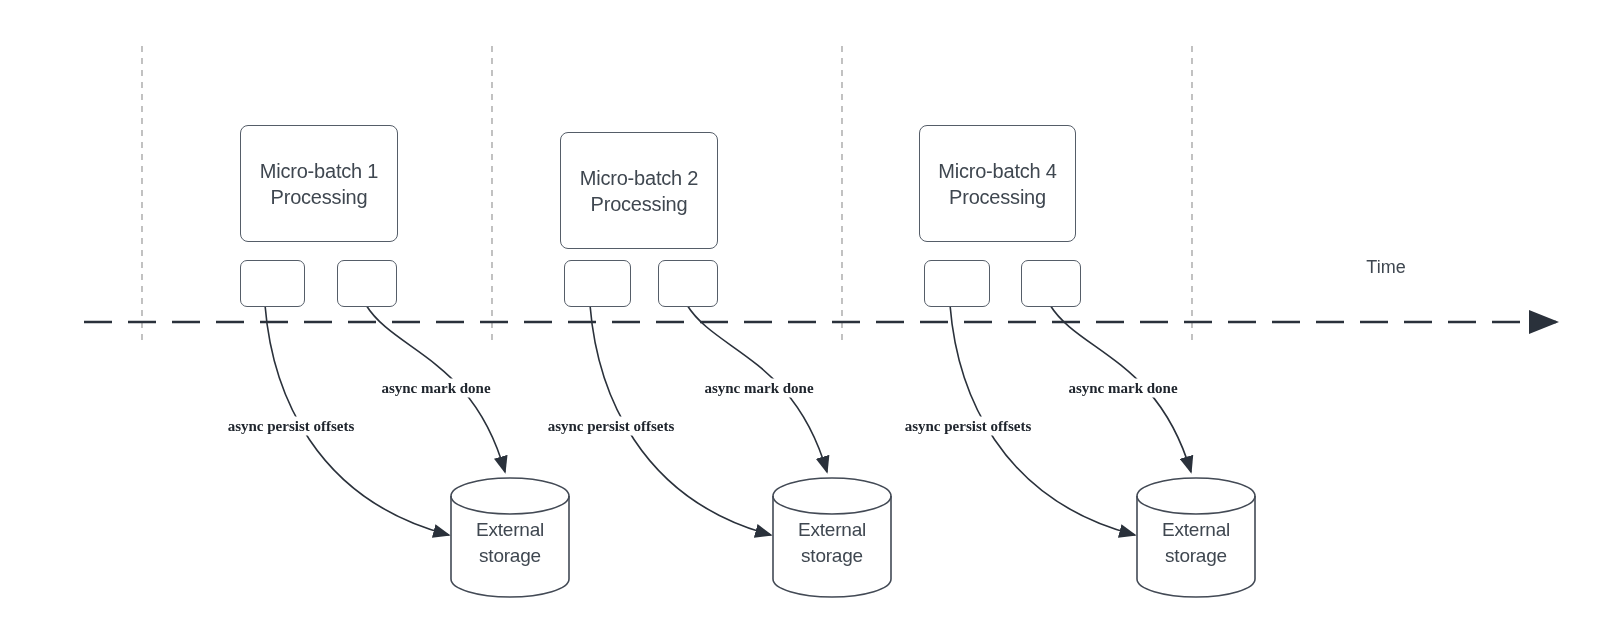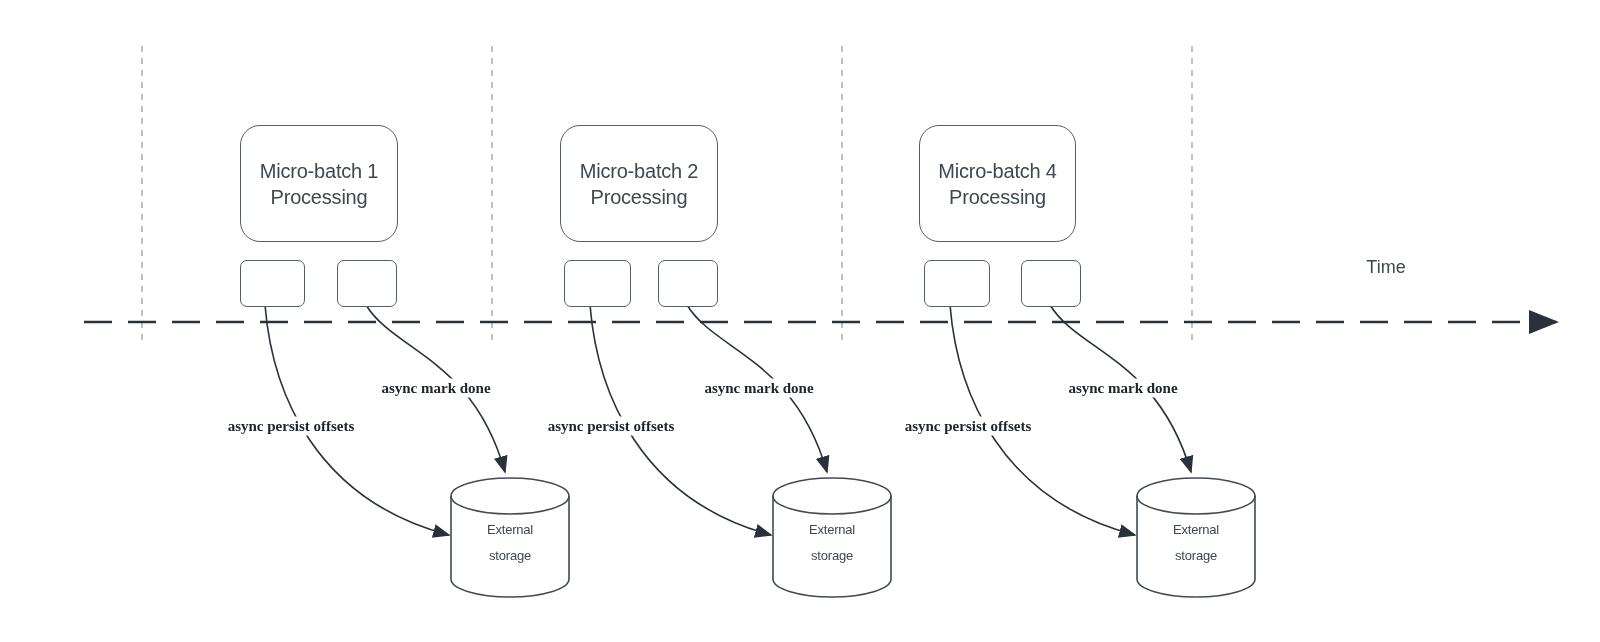--- a/index.html
+++ b/index.html
@@ -15,35 +15,35 @@
     font-family:"Liberation Sans",sans-serif;overflow:hidden;
   }
   .layer{position:absolute;left:0;top:0;}
   svg .guide{stroke:var(--dashed-guide);stroke-width:1.4;stroke-dasharray:6 6;fill:none;}
   svg .axis{stroke:var(--line);stroke-width:2.4;stroke-dasharray:28 16;fill:none;}
   svg .curve{stroke:var(--line);stroke-width:1.6;fill:none;}
   svg .cyl{stroke:#434a55;stroke-width:1.6;fill:#ffffff;}
   svg .cyl-arc{stroke:#434a55;stroke-width:1.6;fill:none;}
   svg .arrowhead{fill:var(--line);}
   .proc-box{
-    position:absolute;border:1.5px solid var(--box-border);border-radius:20px;
+    position:absolute;border:1.5px solid var(--box-border);border-radius:8px;
     background:#ffffff;display:flex;flex-direction:column;align-items:center;justify-content:center;
     color:var(--text);font-size:20px;line-height:26px;text-align:center;letter-spacing:-0.2px;
   }
   .task-box{
     position:absolute;border:1.5px solid var(--box-border);border-radius:7px;background:#ffffff;
   }
   .edge-label{
     position:absolute;transform:translate(-50%,-50%);
     font-size:15px;font-weight:bold;color:var(--label-text);
     background:#ffffff;padding:1px 4px;white-space:nowrap;font-family:Liberation Serif, serif;
   }
   .storage-label{
     position:absolute;transform:translate(-50%,0);width:118px;text-align:center;
-    color:var(--text);font-size:13px;line-height:26px;letter-spacing:-0.2px;
+    color:var(--text);font-size:19px;line-height:26px;letter-spacing:-0.2px;
   }
   .time-label{
     position:absolute;transform:translate(-50%,-50%);
     color:var(--text);font-size:18px;
   }
 </style>
 </head>
 <body>
 
 <div class="canvas">
@@ -94,21 +94,21 @@
   </div>
   <div class="task-box" style="left:240px;top:260px;width:63px;height:45px;"></div>
   <div class="task-box" style="left:337px;top:260px;width:58px;height:45px;"></div>
   <div class="edge-label" style="left:291px;top:426px;">async persist offsets</div>
   <div class="edge-label" style="left:436px;top:388px;">async mark done</div>
   <div class="storage-label" style="left:510px;top:517px;">
     <div>External</div>
     <div>storage</div>
   </div>
 
-  <div class="proc-box" style="left:560px;top:125px;width:156px;height:115px;text-align:right;">
+  <div class="proc-box" style="left:560px;top:132px;width:156px;height:115px;text-align:right;">
     <div>Micro-batch 2</div>
     <div>Processing</div>
   </div>
   <div class="task-box" style="left:564px;top:260px;width:65px;height:45px;"></div>
   <div class="task-box" style="left:658px;top:260px;width:58px;height:45px;"></div>
   <div class="edge-label" style="left:611px;top:426px;">async persist offsets</div>
   <div class="edge-label" style="left:759px;top:388px;">async mark done</div>
   <div class="storage-label" style="left:832px;top:517px;">
     <div>External</div>
     <div>storage</div>

